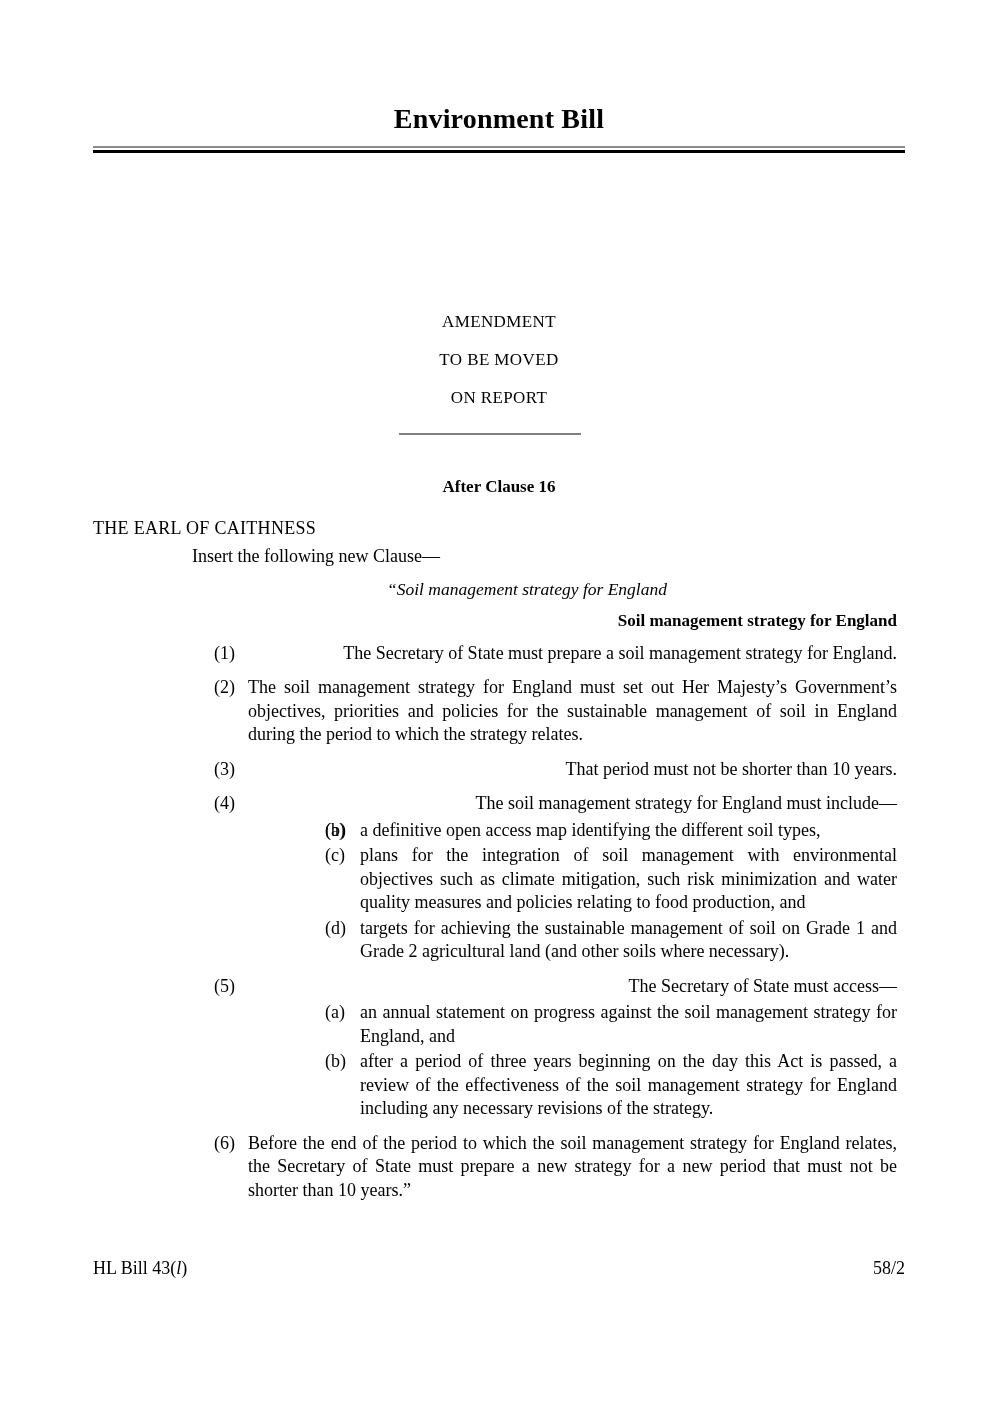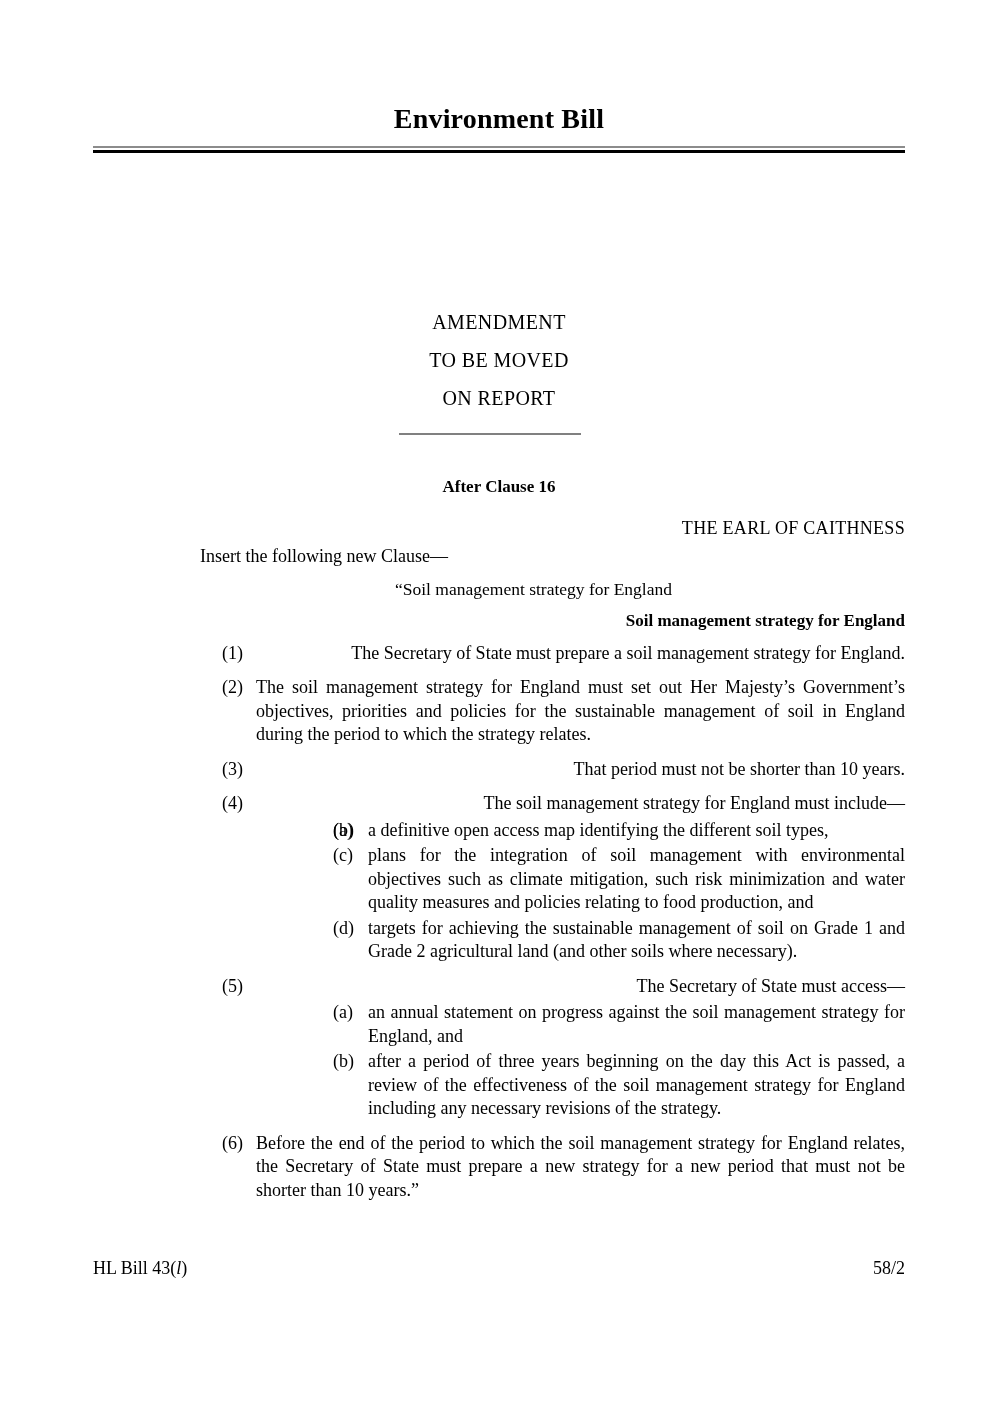--- a/index.html
+++ b/index.html
@@ -56,21 +56,21 @@
     background: #000000;
   }
 
   
   .banner {
     position: absolute;
     left: 93px;
     top: 303px;
     width: 812px;
     text-align: center;
-    font-size: 20px;
+    font-size: 17px;
     line-height: 38px;
   }
   .banner .b-line {
     display: block;
     letter-spacing: 0.4px;
   }
   .short-rule {
     position: absolute;
     left: 399px;
     top: 433px;
@@ -87,40 +87,41 @@
     width: 812px;
     text-align: center;
     font-size: 17px;
     font-weight: bold;
   }
   .mover {
     position: absolute;
     left: 93px;
     top: 518px;
     width: 812px;
-    text-align: right;
+    text-align: left;
     font-size: 18px;
     letter-spacing: 0.3px;
   }
 
   .body-block {
     position: absolute;
-    left: 200px;
+    left: 192px;
     top: 545px;
     width: 705px;
     font-size: 18px;
     line-height: 23.5px;
   }
   .intro {
     margin: 0;
     text-align: left;
   }
   .quoted-title {
     margin: 9px 0 0 0;
     padding-left: 195px;
+    font-style: italic;
     font-size: 17.5px;
   }
   .new-clause-head {
     margin: 8px 0 0 0;
     font-weight: bold;
     font-size: 17px;
     text-align: right;
   }
 
   ol.level1, ol.level2 {

